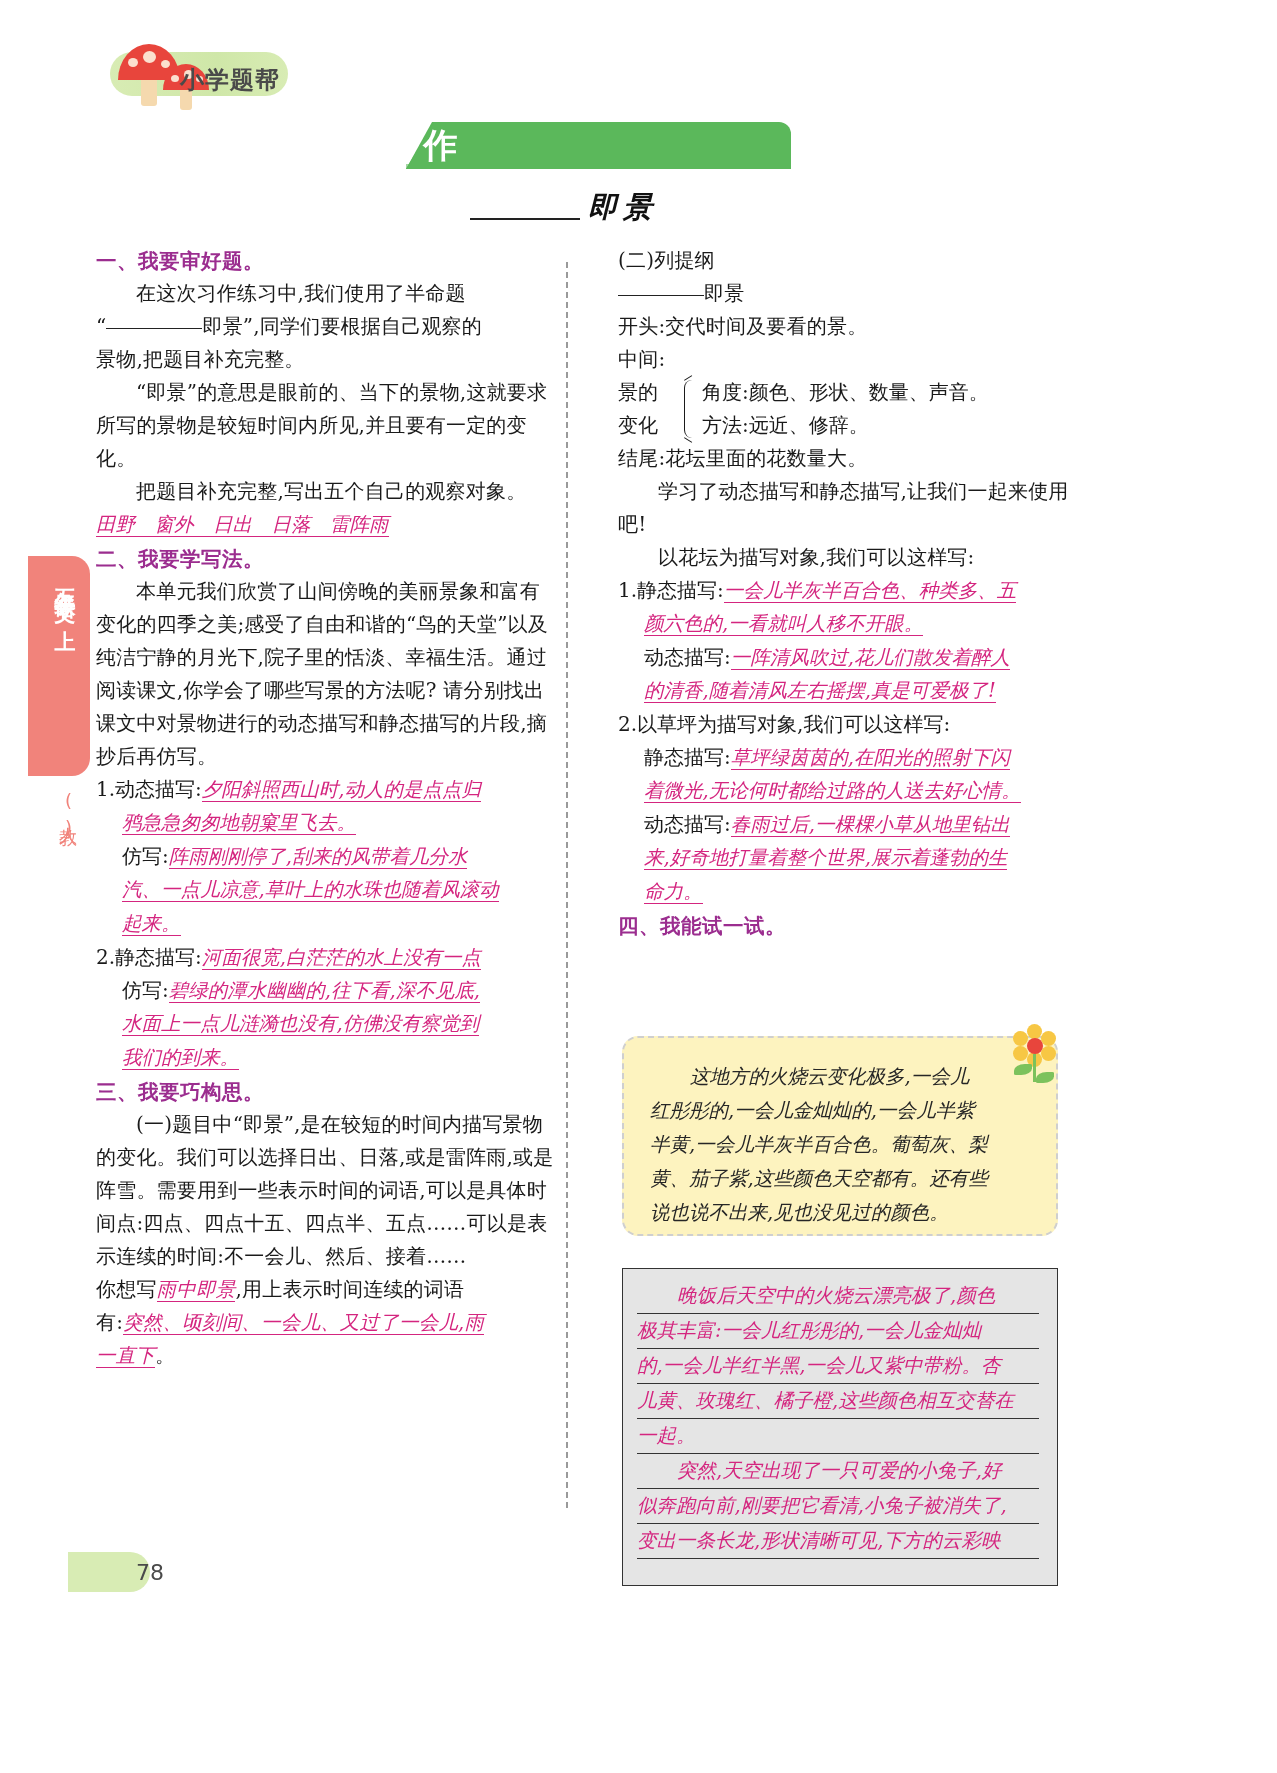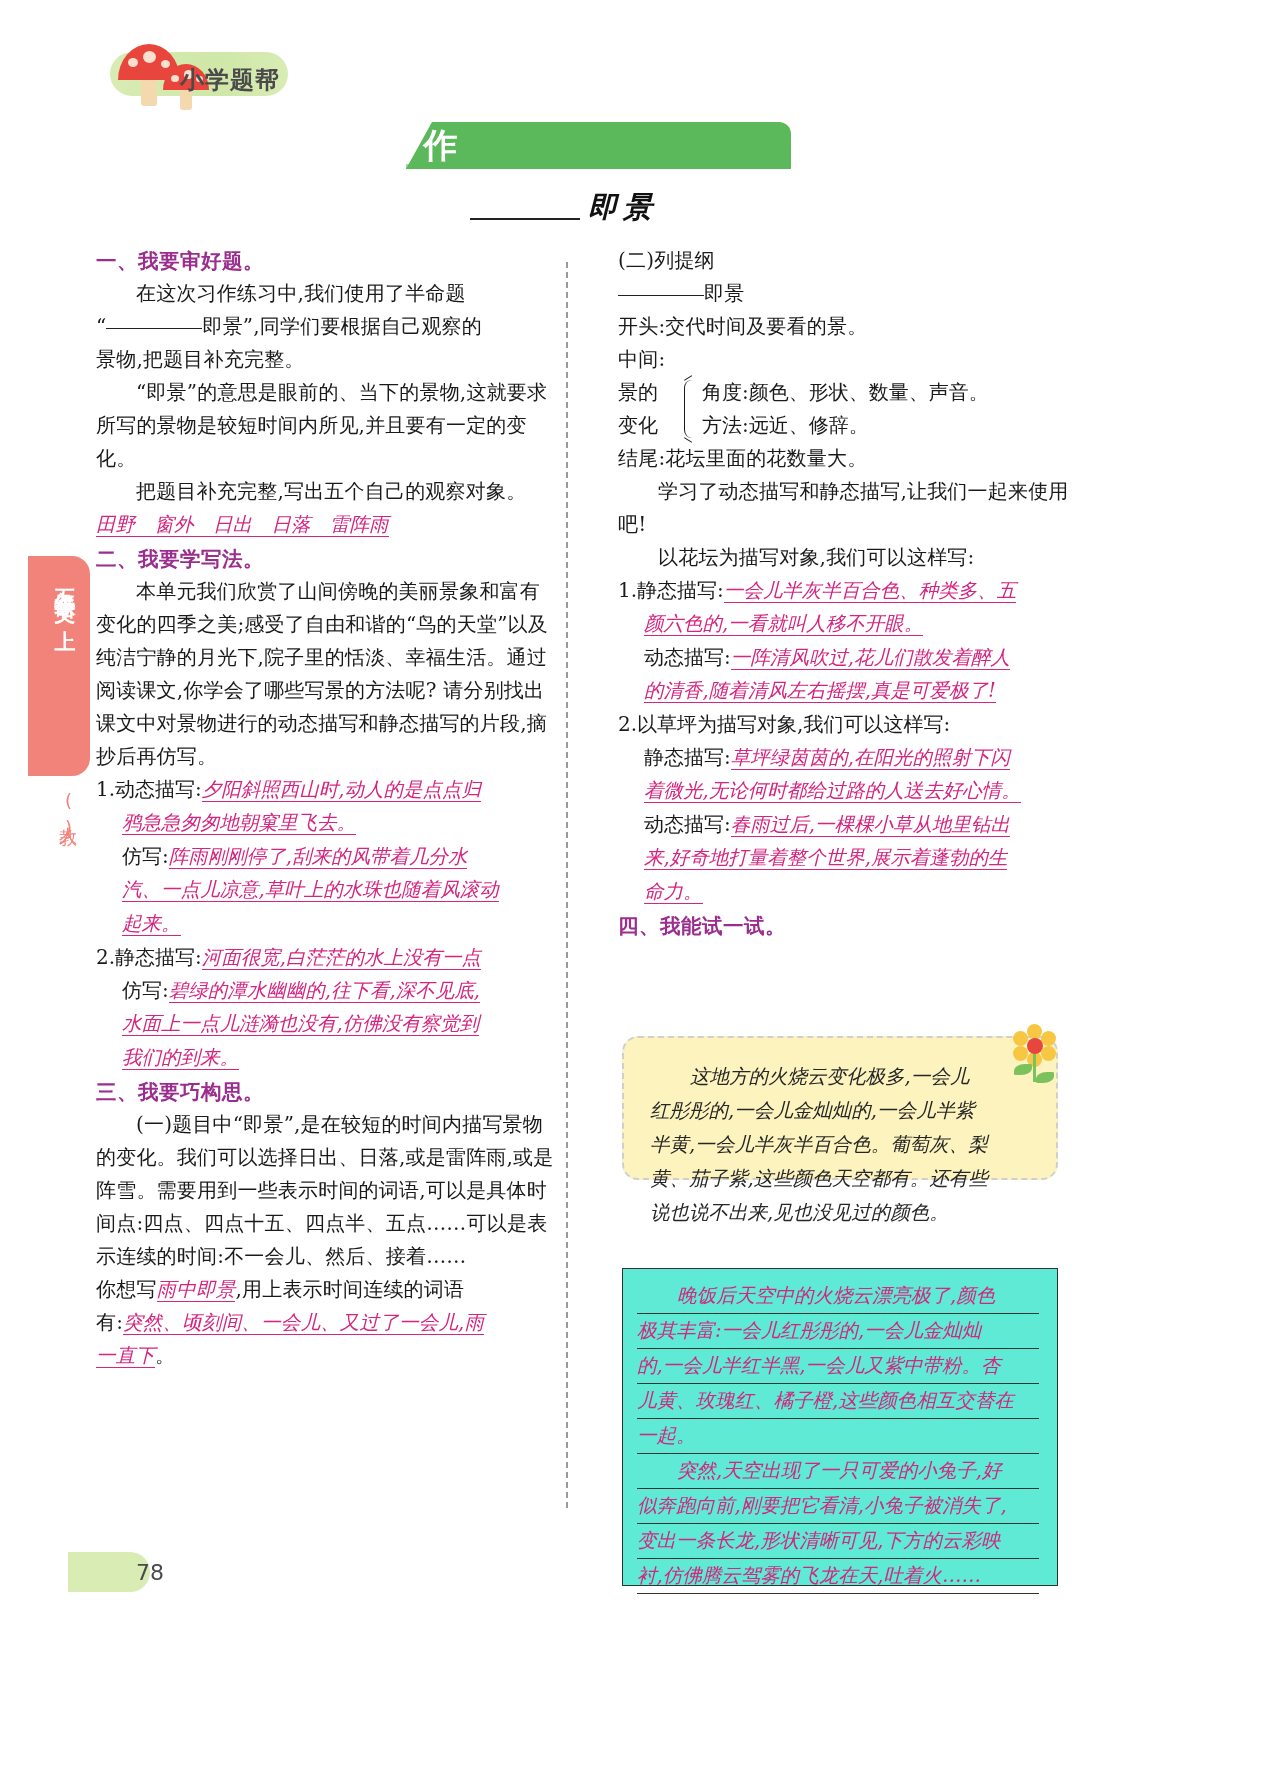--- a/index.html
+++ b/index.html
@@ -152,40 +152,40 @@
   }
   .brace::before{top:0;transform:rotate(-32deg);transform-origin:left top;}
   .brace::after{bottom:0;transform:rotate(32deg);transform-origin:left bottom;}
   .brace-label{position:absolute;left:0;top:0;}
   .brace-label2{position:absolute;left:0;top:33px;}
   .brace-text{position:absolute;left:84px;top:0;white-space:nowrap;}
   .brace-text2{position:absolute;left:84px;top:33px;white-space:nowrap;}
 
   
   .ybox{
-    position:absolute;left:622px;top:1036px;width:436px;height:144px;
+    position:absolute;left:622px;top:1036px;width:436px;height:200px;
     background:#fdf3bf;border:2px dashed #cfcfcf;border-radius:16px;
     box-sizing:border-box;padding:22px 26px 0 26px;
   }
   .ybox p{
     margin:0;color:#262626;font-size:19.5px;line-height:34px;
     font-style:italic;font-family:"DejaVu Serif","Liberation Serif",serif;
   }
   .ybox p.first{text-indent:40px;}
   .flower{position:absolute;right:-6px;top:-14px;width:54px;height:62px;}
   .petal{position:absolute;width:15px;height:15px;background:#f7c744;border-radius:50%;}
   .fcore{position:absolute;left:19px;top:14px;width:16px;height:16px;background:#e8453c;border-radius:50%;}
   .leaf{position:absolute;width:18px;height:11px;background:#7cc25c;border-radius:60% 10% 60% 10%;}
   .fstem{position:absolute;left:25px;top:30px;width:3px;height:28px;background:#7cc25c;}
 
   
   .wbox{
     position:absolute;left:622px;top:1268px;width:436px;height:318px;
     border:1.6px solid #333;box-sizing:border-box;padding:10px 18px 0 14px;
-    background:#5eead4;
+    background:#e5e5e5;
   }
   .wline{
     color:#d4257f;font-size:19.5px;line-height:34px;font-style:italic;
     border-bottom:1.4px solid #333;margin:0;
     font-family:"DejaVu Serif","Liberation Serif",serif;
     white-space:nowrap;overflow:hidden;
   }
   .wline.ind{text-indent:40px;}
   .wline.last{border-bottom:1.4px solid #333;}
 
@@ -329,19 +329,18 @@
 
   <div class="wbox">
     <p class="wline ind">晚饭后天空中的火烧云漂亮极了,颜色</p>
     <p class="wline">极其丰富:一会儿红彤彤的,一会儿金灿灿</p>
     <p class="wline">的,一会儿半红半黑,一会儿又紫中带粉。杏</p>
     <p class="wline">儿黄、玫瑰红、橘子橙,这些颜色相互交替在</p>
     <p class="wline">一起。</p>
     <p class="wline ind">突然,天空出现了一只可爱的小兔子,好</p>
     <p class="wline">似奔跑向前,刚要把它看清,小兔子被消失了,</p>
     <p class="wline">变出一条长龙,形状清晰可见,下方的云彩映</p>
-    <p class="wline last">衬,仿佛腾云驾雾的飞龙在天,吐着火……</p>
   </div>
 
   <div class="foot-bar"></div>
   <div class="foot-num">78</div>
 
 </div>
 
 </body></html>

